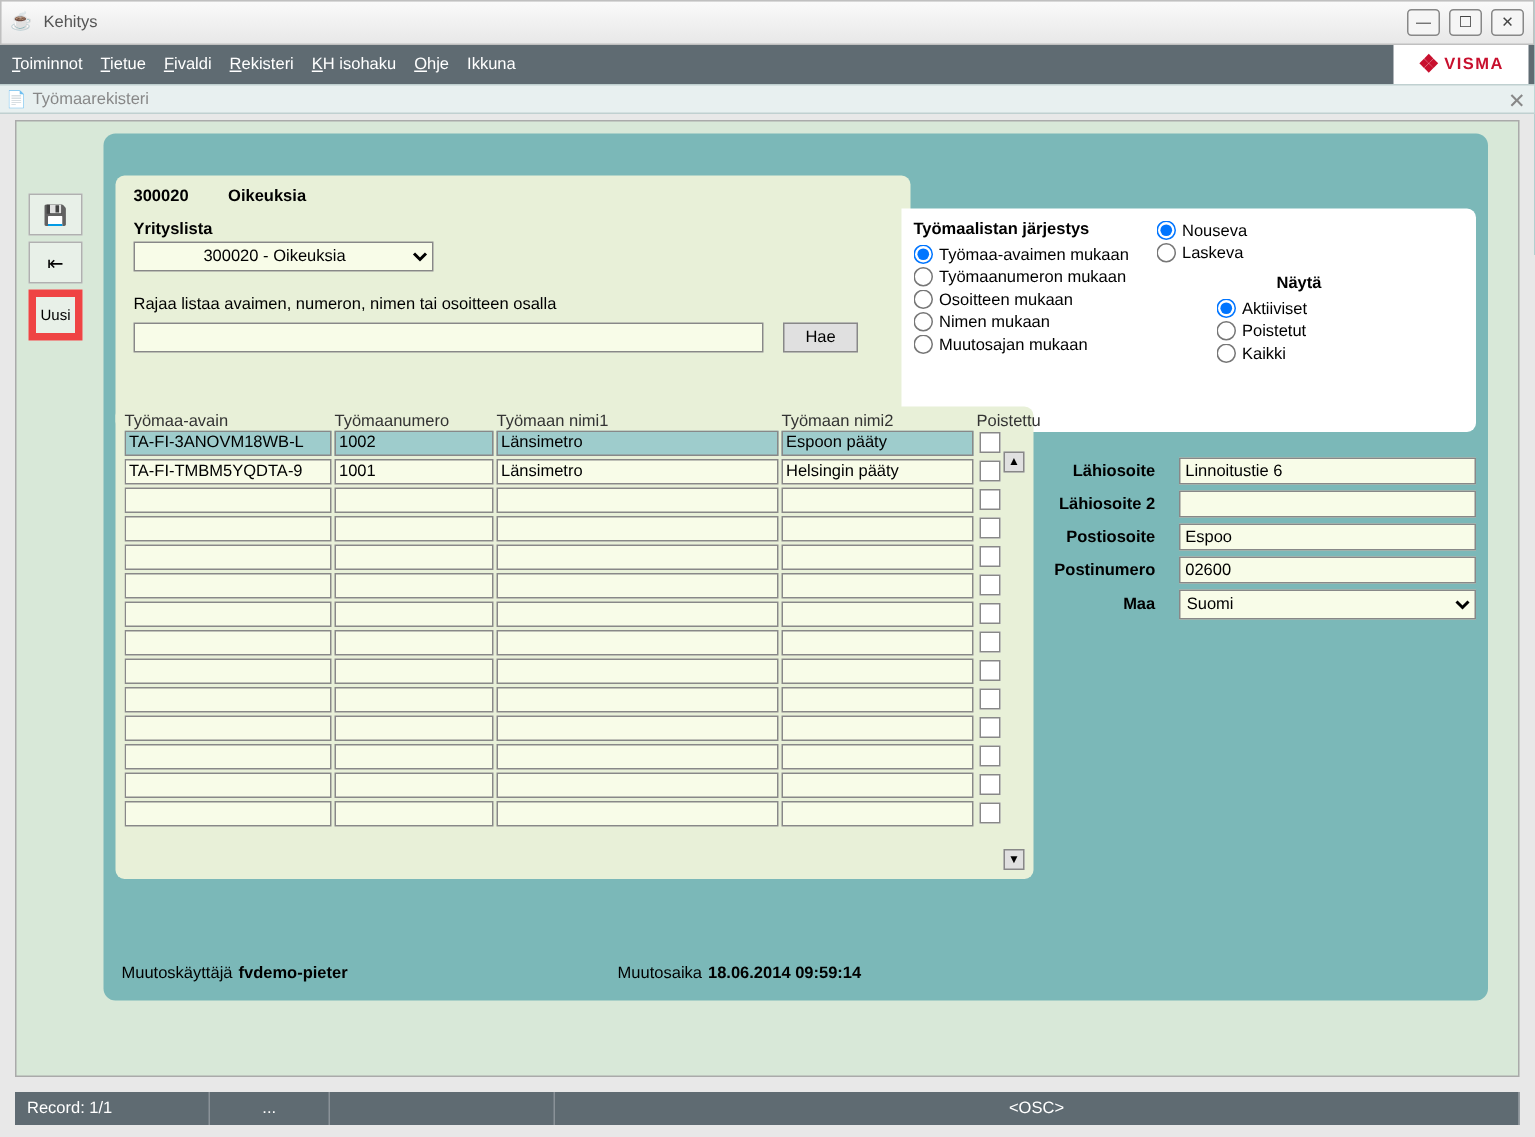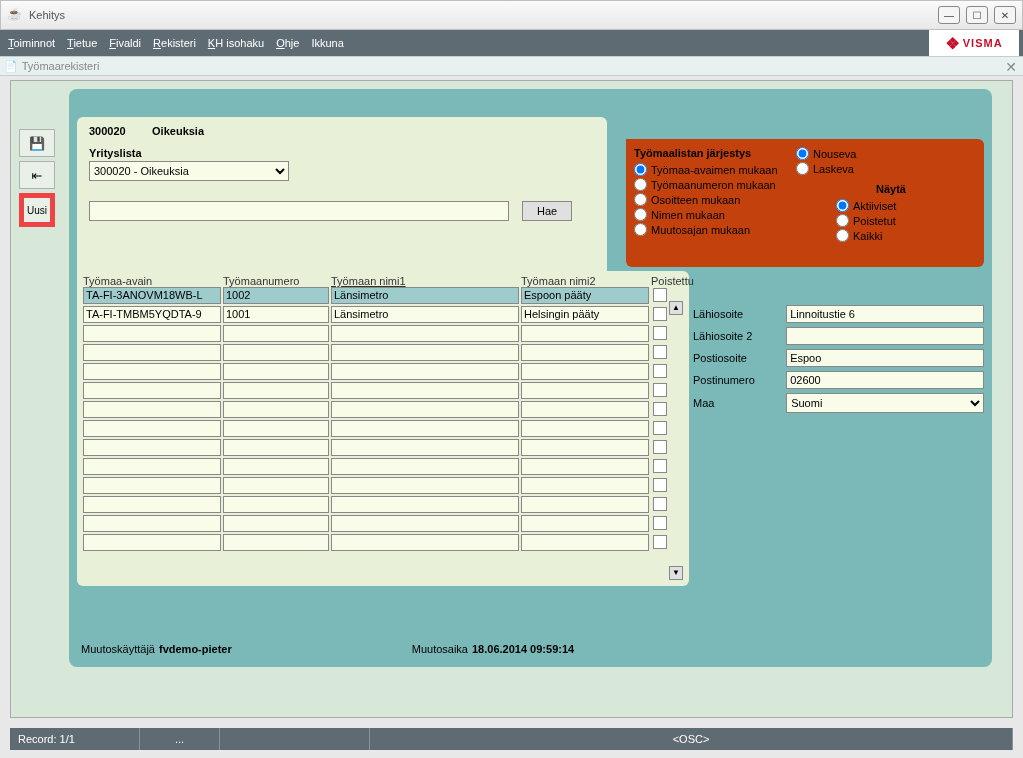--- a/index.html
+++ b/index.html
@@ -19,46 +19,46 @@
   .mdi-close { position: absolute; right: 6px; top: 2px; color: #888; cursor: pointer; font-size: 14px; }
   .workspace { position: absolute; left: 10px; right: 10px; top: 80px; bottom: 40px; background: #d8e8d8; border: 1px solid #aaa; }
   .left-tools { position: absolute; left: 8px; top: 48px; width: 36px; display: flex; flex-direction: column; gap: 4px; }
   .tool-btn { width: 36px; height: 28px; border: 1px solid #b0b0b0; background: #e8f0e8; display: flex; align-items: center; justify-content: center; font-size: 13px; cursor: pointer; }
   .uusi-btn { width: 36px; height: 34px; border: 5px solid #ef4444; background: #e8f0e8; display: flex; align-items: center; justify-content: center; font-size: 10px; cursor: pointer; }
   .form-panel { position: absolute; left: 58px; top: 8px; right: 20px; bottom: 50px; background: #7bb8b8; border-radius: 8px; }
   .top-area { position: absolute; left: 8px; top: 8px; width: 530px; height: 170px; background: #e8f0d8; border-radius: 6px; padding: 8px 12px; margin-top: 20px; }
   .hdr-row { font-weight: bold; margin-bottom: 10px; }
   .hdr-code { display: inline-block; width: 60px; }
   .lbl { font-weight: bold; display: block; margin-bottom: 2px; }
-  .combo { width: 200px; height: 20px; border: 1px solid #888; background: #f8fce8; }
+  .combo { width: 200px; height: 20px; border: 1px solid #888; background: #f8fce8; text-align: center; }
   .filter-row { margin-top: 16px; }
   .filter-input { width: 420px; height: 20px; border: 1px solid #888; background: #f8fce8; margin-top: 4px; }
   .hae-btn { display: inline-block; width: 50px; height: 20px; border: 1px solid #888; background: #e0e0e0; text-align: center; line-height: 18px; margin-left: 10px; cursor: pointer; vertical-align: bottom; }
-  .right-top { position: absolute; left: 557px; top: 50px; right: 8px; height: 128px; background: #c2410c; border-radius: 6px; padding: 8px; border-top-left-radius: 0; }
+  .right-top { position: absolute; left: 532px; top: 50px; right: 8px; height: 149px; background: #ffffff; border-radius: 6px; padding: 8px; border-top-left-radius: 0; }
   .sort-col { position: absolute; left: 8px; top: 8px; width: 170px; }
   .sort-title { font-weight: bold; margin-bottom: 4px; }
   .radio-row { display: flex; align-items: center; margin-bottom: 2px; }
   .radio-row input { margin: 0 4px 0 0; }
   .dir-col { position: absolute; left: 170px; top: 8px; }
   .show-col { position: absolute; left: 210px; top: 44px; }
   .show-title { font-weight: bold; margin-bottom: 4px; padding-left: 40px; }
   .grid-panel { position: absolute; left: 8px; top: 182px; width: 612px; height: 315px; background: #e8f0d8; border-radius: 6px; padding: 4px 6px; }
   .grid-title { font-weight: bold; margin: 2px 0 2px 0; }
   .grid-head { display: flex; font-size: 11px; color: #333; }
-  .col1 { width: 140px; } .col2 { width: 108px; } .col3 { width: 190px; text-decoration: underline; } .col4 { width: 130px; } .col5 { width: 30px; text-align: right; }
+  .col1 { width: 140px; } .col2 { width: 108px; } .col3 { width: 190px; } .col4 { width: 130px; } .col5 { width: 30px; text-align: right; }
   .grid-body { height: 270px; overflow: hidden; display: flex; flex-direction: column; gap: 1px; }
   .grid-row { display: flex; height: 18px; }
   .cell { border: 1px solid #888; background: #f8fce8; height: 17px; padding: 1px 2px; overflow: hidden; white-space: nowrap; }
   .cell.sel { background: #9ecccc; }
   .c1 { width: 138px; } .c2 { width: 106px; margin-left: 2px; } .c3 { width: 188px; margin-left: 2px; } .c4 { width: 128px; margin-left: 2px; }
   .chk { width: 14px; height: 14px; border: 1px solid #888; background: #fff; margin-left: 4px; margin-top: 1px; }
   .scroll-arrow { width: 14px; height: 14px; border: 1px solid #888; background: #e0e0e0; font-size: 8px; text-align: center; line-height: 12px; position: absolute; right: 6px; }
   .detail-panel { position: absolute; left: 624px; top: 216px; right: 8px; }
   .detail-row { display: flex; align-items: center; margin-bottom: 4px; justify-content: flex-end; }
-  .detail-lbl { width: 78px; text-align: left; margin-right: 16px; }
+  .detail-lbl { width: 78px; text-align: right; margin-right: 16px; font-weight: bold; }
   .detail-input { width: 200px; height: 18px; border: 1px solid #888; background: #f8fce8; padding: 1px 3px; }
   .detail-combo { width: 200px; height: 20px; border: 1px solid #888; background: #f8fce8; }
   .footer-info { position: absolute; left: 12px; bottom: 12px; right: 12px; display: flex; }
   .footer-lbl { margin-right: 4px; }
   .footer-val { font-weight: bold; margin-right: 60px; }
   .status-bar { position: absolute; left: 10px; right: 10px; bottom: 8px; height: 22px; background: #5f6b72; color: #fff; display: flex; align-items: center; font-size: 11px; }
   .status-cell { border-right: 1px solid #8a9298; height: 100%; display: flex; align-items: center; padding: 0 8px; }
   .sc1 { width: 130px; } .sc2 { width: 80px; text-align: center; justify-content: center; } .sc3 { width: 150px; } .sc4 { flex: 1; justify-content: center; }
 </style>
 </head>
@@ -107,20 +107,21 @@
     <div class="top-area">
       <div class="hdr-row">
         <span class="hdr-code">300020</span>
         <span>Oikeuksia</span>
       </div>
       <span class="lbl">Yrityslista</span>
       <select class="combo">
         <option>300020 - Oikeuksia</option>
       </select>
       <div class="filter-row">
+        <span class="lbl" style="font-weight:normal">Rajaa listaa avaimen, numeron, nimen tai osoitteen osalla</span>
         <input class="filter-input" value="" style="">
         <span class="hae-btn">Hae</span>
       </div>
     </div>
 
     <div class="right-top">
       <div class="sort-col">
         <div class="sort-title">Työmaalistan järjestys</div>
         <label class="radio-row">
             <input type="radio" checked="" style="">

